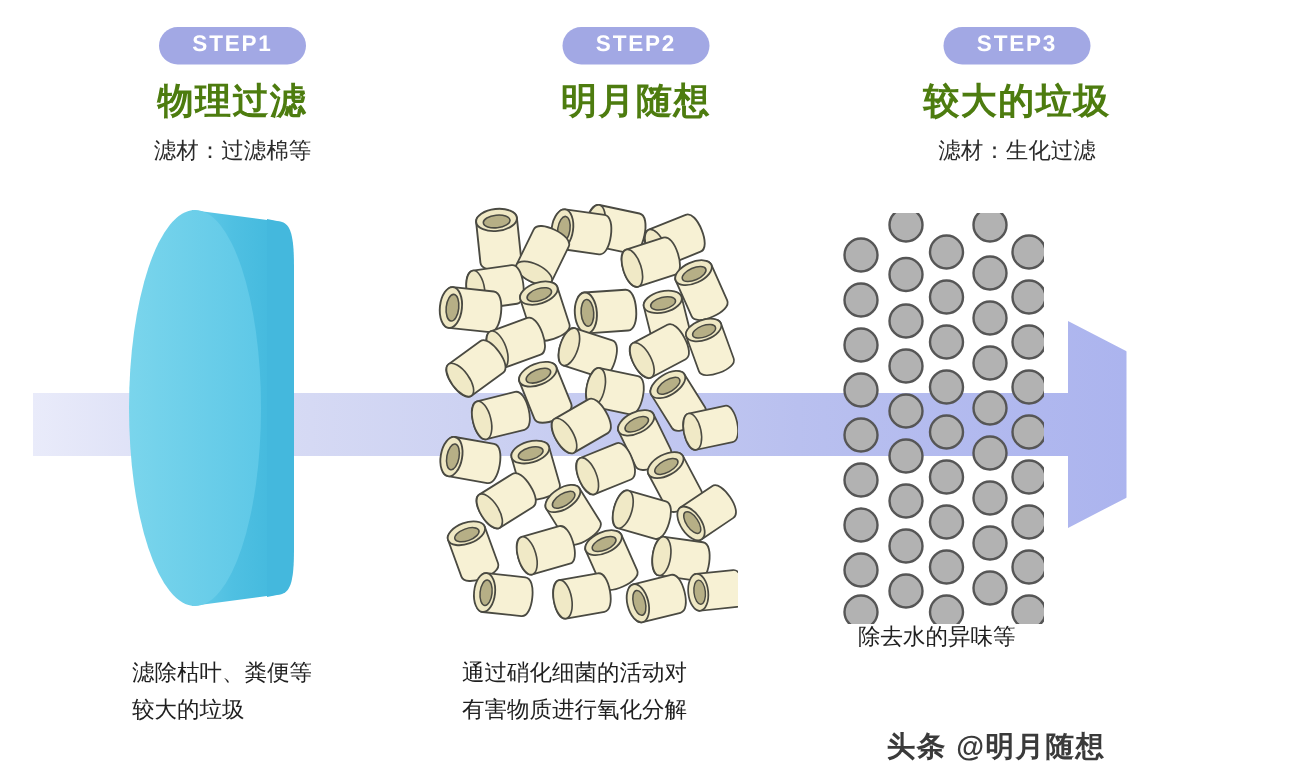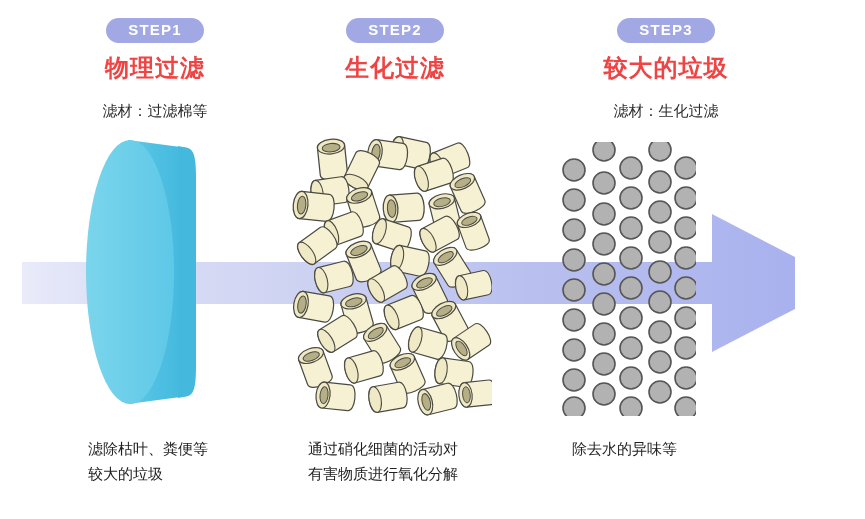--- a/index.html
+++ b/index.html
@@ -9,65 +9,64 @@
   }
   body {
     font-family: "Liberation Sans", "DejaVu Sans", sans-serif;
   }
   #infographic {
     position: relative;
     width: 751px;
     height: 519px;
     background: #ffffff;
     overflow: hidden;
-    padding-left: 44px;
   }
 
   
   .arrow-layer {
     position: absolute;
     left: 0;
     top: 0;
     width: 865px;
     height: 519px;
     pointer-events: none;
   }
 
   
   .step-col {
     position: absolute;
     top: 18px;
     width: 260px;
     text-align: center;
   }
   .step-col.c1 { left: 25px; }
-  .step-col.c2 { left: 265px; }
-  .step-col.c3 { left: 536px; }
+  .step-col.c2 { left: 294px; }
+  .step-col.c3 { left: 548px; }
 
   .step-badge {
     display: inline-block;
     padding: 3px 22px 4px 22px;
     border-radius: 13px;
     background: #a2a8e4;
     color: #ffffff;
     font-size: 15px;
     font-weight: bold;
     letter-spacing: 1.2px;
     line-height: 18px;
   }
   .step-title {
     margin-top: 11px;
     font-size: 24px;
     font-weight: bold;
-    color: #ef4444;
+    color: #4d7c0f;
     letter-spacing: 1px;
     line-height: 28px;
   }
   .step-sub {
-    margin-top: 19px;
+    margin-top: 9px;
     font-size: 15px;
     color: #2b2b2b;
     line-height: 20px;
   }
 
   
   .stage {
     position: absolute;
   }
   .stage.s1 { left: 82px;  top: 138px; width: 140px; height: 268px; }
@@ -77,21 +76,21 @@
   
   .caption {
     position: absolute;
     font-size: 15px;
     color: #1f1f1f;
     line-height: 25px;
     white-space: pre-line;
   }
   .caption.p1 { left: 88px;  top: 436px; }
   .caption.p2 { left: 308px; top: 436px; }
-  .caption.p3 { left: 572px; top: 436px; text-align: center; }
+  .caption.p3 { left: 572px; top: 412px; text-align: center; }
 
   
   .watermark {
     position: absolute;
     right: 14px;
     bottom: 8px;
     font-size: 19px;
     font-weight: bold;
     color: #2a2a2a;
     letter-spacing: 1px;
@@ -265,29 +264,30 @@
   </svg>
 
   <div class="step-col c1">
     <div class="step-badge">STEP1</div>
     <div class="step-title">物理过滤</div>
     <div class="step-sub">滤材：过滤棉等</div>
   </div>
 
   <div class="step-col c2">
     <div class="step-badge">STEP2</div>
-    <div class="step-title">生化过滤</div>
+    <div class="step-title">明月随想</div>
   </div>
 
   <div class="step-col c3">
     <div class="step-badge">STEP3</div>
     <div class="step-title">较大的垃圾</div>
     <div class="step-sub">滤材：生化过滤</div>
   </div>
 
   <div class="caption p1">滤除枯叶、粪便等
 较大的垃圾</div>
   <div class="caption p2">通过硝化细菌的活动对
 有害物质进行氧化分解</div>
   <div class="caption p3">除去水的异味等</div>
 
+  <div class="watermark">头条 @明月随想</div>
 
 </div>
 
 </body></html>

